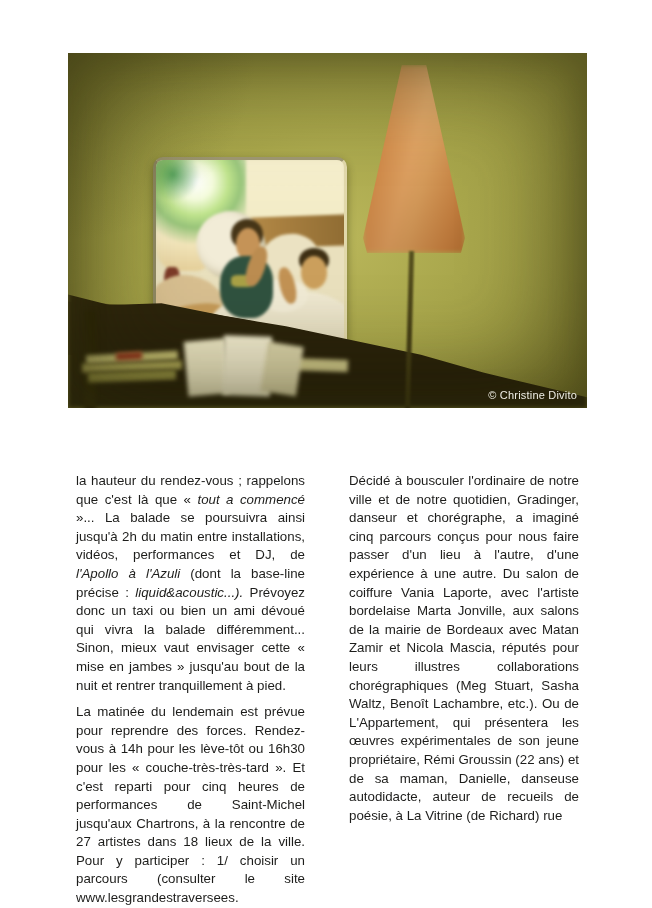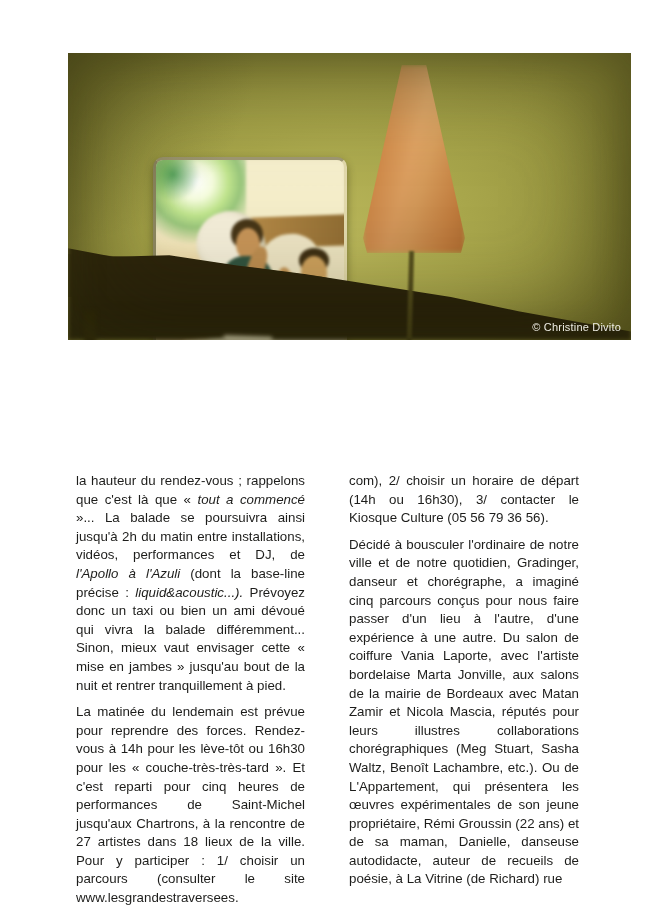--- a/index.html
+++ b/index.html
@@ -3,22 +3,22 @@
 <meta charset="utf-8">
 <style>
   html,body{margin:0;padding:0;}
   body{
     width:652px;height:908px;background:#ffffff;position:relative;
     font-family:"Liberation Sans",sans-serif;overflow:hidden;
   }
 
   
   .photo{
-    position:absolute;left:68px;top:53px;width:519px;height:287px;
-    overflow:hidden;background:#9c9a42;padding-left:44px;
+    position:absolute;left:68px;top:53px;width:519px;height:355px;
+    overflow:hidden;background:#9c9a42;
   }
   .ph{position:absolute;}
   .wall{
     inset:0;
     background:
       radial-gradient(ellipse 300px 250px at 270px 185px, #b9b65a 0%, #a8a64b 45%, rgba(168,166,75,0) 100%),
       linear-gradient(135deg,#8e8c3a 0%,#9c9a42 35%,#97953f 60%,#7c7a2e 100%);
   }
   .soft{filter:blur(2.2px);}
 
@@ -162,15 +162,14 @@
   <div class="ph vignette"></div>
   <div class="credit">© Christine Divito</div>
 </div>
 
 <div class="col" id="col1">
   <p><span>la hauteur du rendez-vous ; rappelons que c'est là que « </span><i>tout a commencé</i><span> »... La balade se poursuivra ainsi jusqu'à 2h du matin entre installations, vidéos, performances et DJ, de </span><i>l'Apollo à l'Azuli</i><span> (dont la base-line précise : </span><i>liquid&amp;acoustic...).</i><span> Prévoyez donc un taxi ou bien un ami dévoué qui vivra la balade différemment... Sinon, mieux vaut envisager cette « mise en jambes » jusqu'au bout de la nuit et rentrer tranquillement à pied.</span></p>
   <p>La matinée du lendemain est prévue pour reprendre des forces. Rendez-vous à 14h pour les lève-tôt ou 16h30 pour les « couche-très-très-tard ». Et c'est reparti pour cinq heures de performances de Saint-Michel jusqu'aux Chartrons, à la rencontre de 27 artistes dans 18 lieux de la ville. Pour y participer : 1/ choisir un parcours (consulter le site www.lesgrandestraversees.</p>
 </div>
 
 <div class="col" id="col2">
-  <p>com), 2/ choisir un horaire de départ (14h ou 16h30), 3/ contacter le Kiosque Culture (05 56 79 36 56).</p>
   <p>Décidé à bousculer l'ordinaire de notre ville et de notre quotidien, Gradinger, danseur et chorégraphe, a imaginé cinq parcours conçus pour nous faire passer d'un lieu à l'autre, d'une expérience à une autre. Du salon de coiffure Vania Laporte, avec l'artiste bordelaise Marta Jonville, aux salons de la mairie de Bordeaux avec Matan Zamir et Nicola Mascia, réputés pour leurs illustres collaborations chorégraphiques (Meg Stuart, Sasha Waltz, Benoît Lachambre, etc.). Ou de L'Appartement, qui présentera les œuvres expérimentales de son jeune propriétaire, Rémi Groussin (22 ans) et de sa maman, Danielle, danseuse autodidacte, auteur de recueils de poésie, à La Vitrine (de Richard) rue</p>
 </div>
 
 </body></html>

